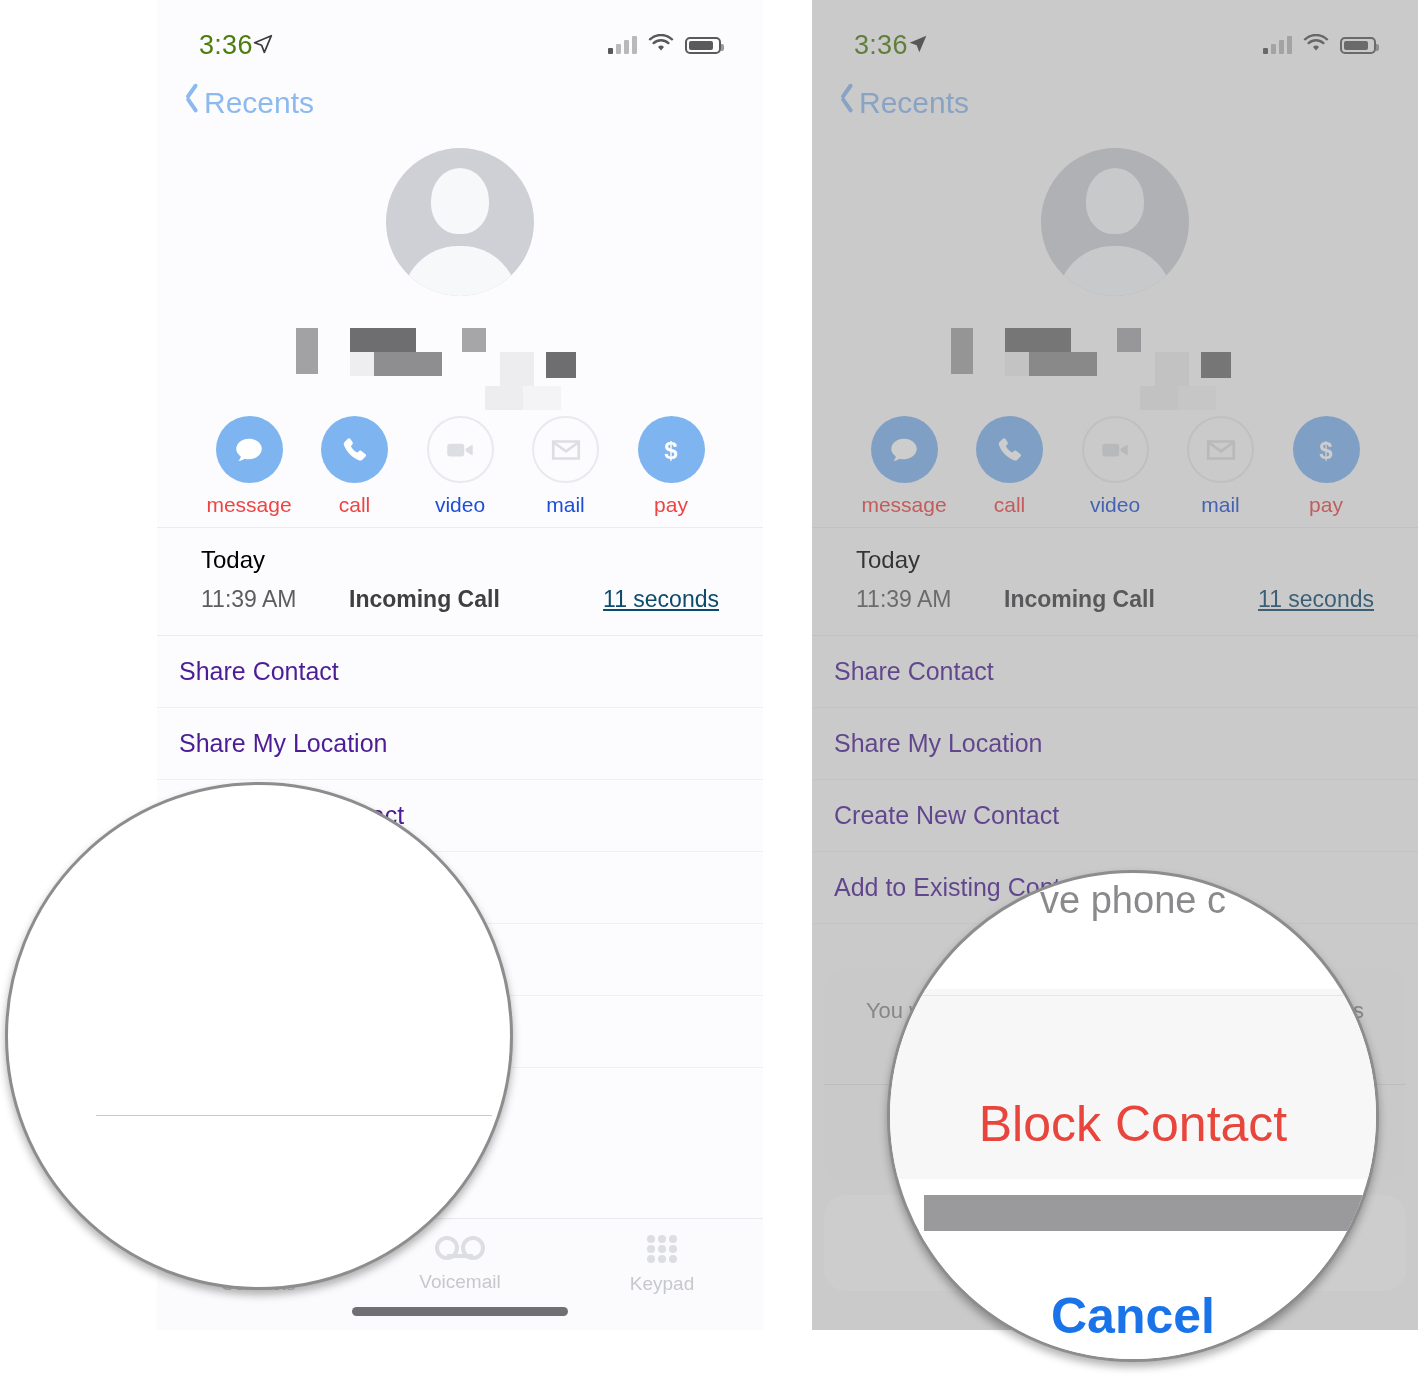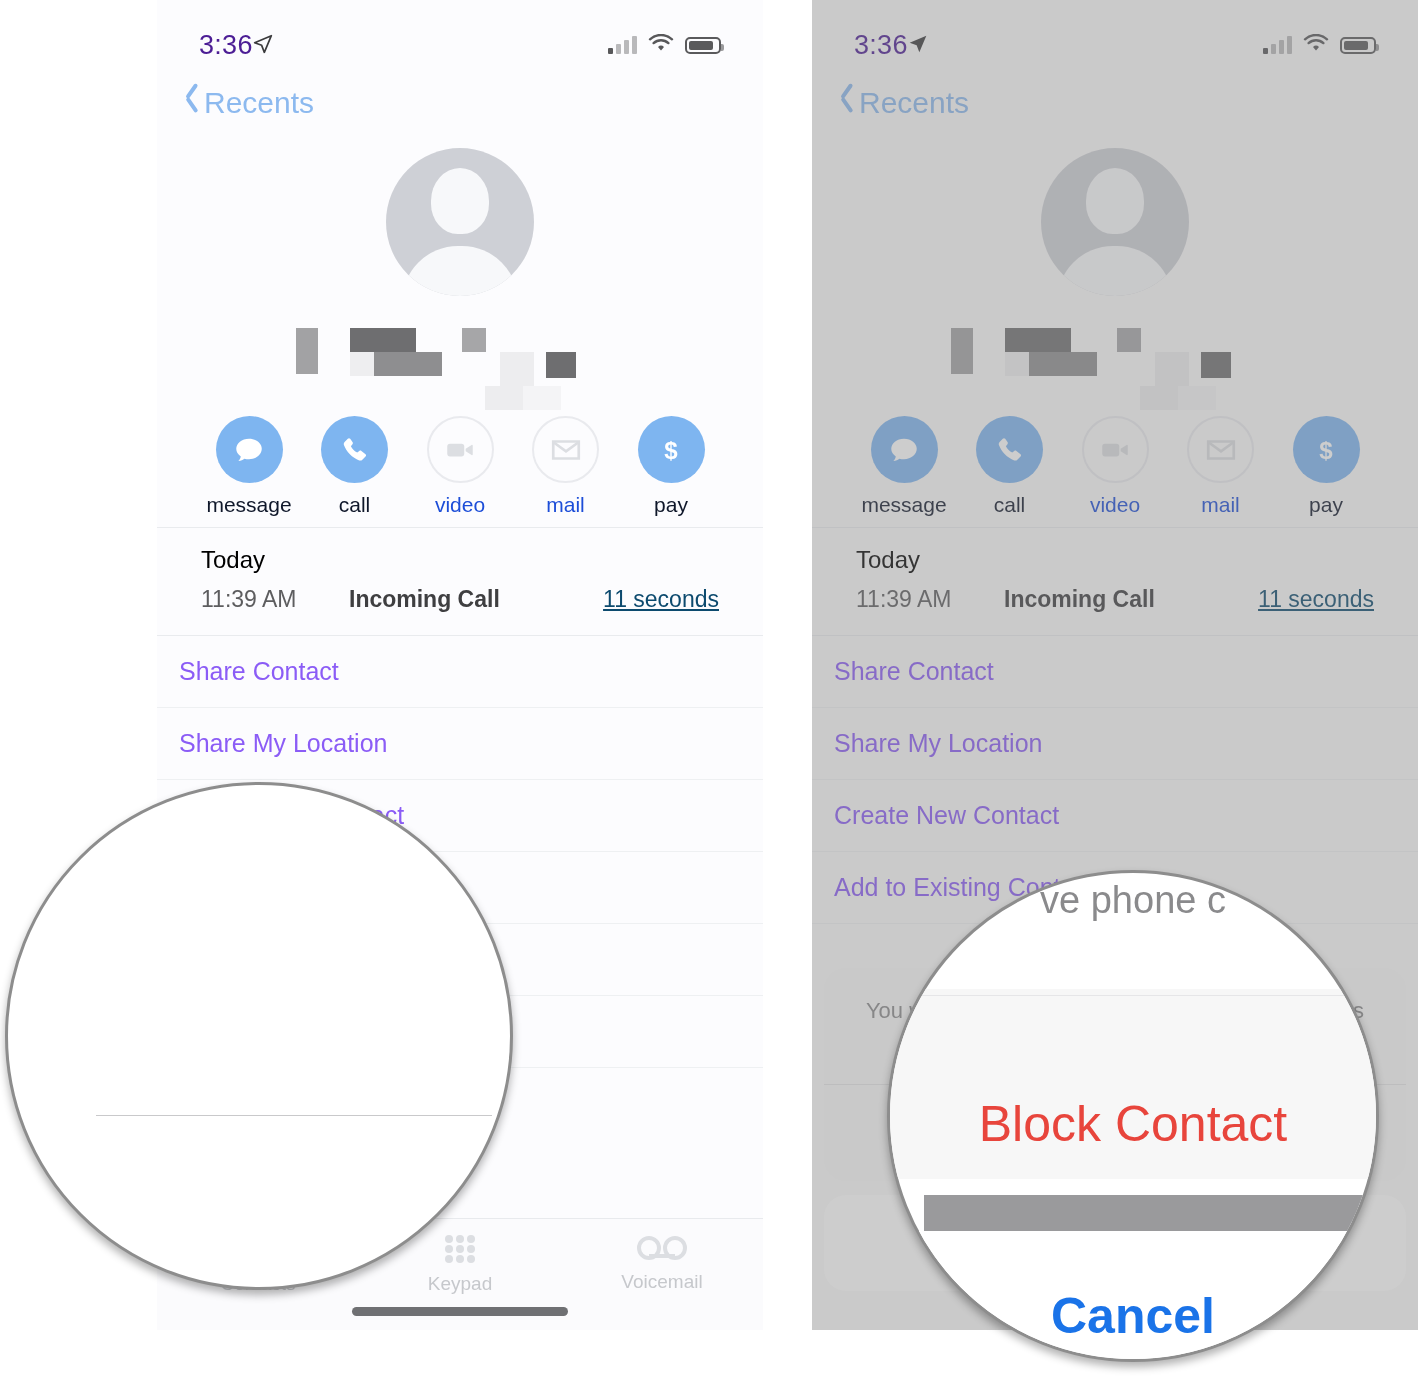--- a/index.html
+++ b/index.html
@@ -21,21 +21,21 @@
   .dimmer {
     position: absolute; inset: 0; background: rgba(130,130,130,0.40);
     pointer-events: none; z-index: 40;
   }
 
   
   .statusbar {
     position: relative; height: 74px; display: flex; align-items: center;
     justify-content: space-between; padding: 16px 42px 0 42px;
   }
-  .clock { font-size: 27px; color: #4c1d95; letter-spacing: .3px; display:flex; align-items:center; gap:0; }
+  .clock { font-size: 27px; color: #4d7c0f; letter-spacing: .3px; display:flex; align-items:center; gap:0; }
   .loc-arrow { display:inline-block; }
   .status-right { display: flex; align-items: center; gap: 11px; }
   .bars { display: flex; align-items: flex-end; gap: 3px; height: 18px; }
   .bars i { display:block; width: 5px; background: #58585a; border-radius:1px; }
   .bars i:nth-child(1){ height:6px; }
   .bars i:nth-child(2){ height:10px; background:#b9b9bb; }
   .bars i:nth-child(3){ height:14px; background:#b9b9bb; }
   .bars i:nth-child(4){ height:18px; background:#b9b9bb; }
   .battery { width: 36px; height: 17px; border: 2px solid #5a5a5c; border-radius: 5px; position: relative; padding:2px; }
   .battery::after{ content:""; position:absolute; right:-5px; top:5px; width:3px; height:7px; background:#9a9a9c; border-radius:0 2px 2px 0;}
@@ -68,36 +68,36 @@
 
   
   .actions { display:flex; justify-content: space-between; padding: 18px 44px 10px 44px; }
   .act { width: 96px; text-align:center; }
   .act .circ {
     width: 67px; height: 67px; border-radius: 50%; margin: 0 auto 10px auto;
     display:flex; align-items:center; justify-content:center;
   }
   .act .circ.on  { background: #7eb5f0; }
   .act .circ.off { background: transparent; border: 2px solid #e9eaee; }
-  .act .lbl { font-size: 21px; color: #0f172a; }
+  .act .lbl { font-size: 21px; color: #ef4444; }
   .act.dis .lbl { color: #1d4ed8; }
   .ico { fill: #ffffff; }
   .ico.gray { fill: #dcdee2; }
   .log { padding: 18px 44px 22px 44px; border-top: 1px solid #e9ebee; }
   .log .today { font-size: 24px; color: #000000; margin-bottom: 12px; }
   .log .row { display:flex; align-items:center; font-size: 23px; color:#5d5d5f; }
   .log .row .t { width: 148px; }
   .log .row .k { font-weight: bold; color:#3f3f41; }
   .log .row .d { margin-left: auto; color:#0c4a6e;text-decoration:underline; }
 
   
   .list { border-top: 1px solid #e9ebee; }
   .row-item {
     height: 72px; display:flex; align-items:center;
-    padding: 0 0 0 22px; font-size: 25px; color:#8b5cf6;
+    padding: 0 0 0 22px; font-size: 25px; color:#4c1d95;
     border-bottom: 1px solid #eef0f2; margin-left: 0;
   }
   .row-item.blank { color: transparent; }
 
   
   .tabbar {
     position:absolute; bottom: 0; left:0; right:0; height: 112px;
     border-top: 1px solid #e8eaed; background:#fbfbfd;
     display:flex; align-items:flex-start; padding-top: 14px;
   }
@@ -290,45 +290,45 @@
 
     <div class="tabbar">
       <div class="tab">
         <svg width="40" height="32" viewBox="0 0 40 32">
             <circle cx="14" cy="9" r="6" fill="#dcdee2"></circle>
             <circle cx="26" cy="8" r="7" fill="#dcdee2"></circle>
             <path d="M2 28c0-6.2 5.4-10 12-10s12 3.8 12 10z" fill="#dcdee2"></path>
             <path d="M14 28c0-6.8 5.4-11 12-11s12 4.2 12 11z" fill="#dcdee2"></path>
           </svg>
         <div class="tlbl">Contacts</div>
+      </div>
+      <div class="tab">
+        <svg width="52" height="30" viewBox="0 0 52 30">
+            <circle cx="13" cy="15" r="10" fill="none" stroke="#dcdee2" stroke-width="4"></circle>
+            <circle cx="39" cy="15" r="10" fill="none" stroke="#dcdee2" stroke-width="4"></circle>
+            <rect x="13" y="21" width="26" height="4" fill="#dcdee2"></rect>
+          </svg>
+        <div class="tlbl">Voicemail</div>
       </div>
       <div class="tab">
         <svg width="38" height="32" viewBox="0 0 38 32">
           <g fill="#dcdee2">
             <circle cx="8" cy="6" r="4"></circle>
               <circle cx="19" cy="6" r="4"></circle>
               <circle cx="30" cy="6" r="4"></circle>
             <circle cx="8" cy="16" r="4"></circle>
               <circle cx="19" cy="16" r="4"></circle>
               <circle cx="30" cy="16" r="4"></circle>
             <circle cx="8" cy="26" r="4"></circle>
               <circle cx="19" cy="26" r="4"></circle>
               <circle cx="30" cy="26" r="4"></circle>
           </g>
         </svg>
         <div class="tlbl">Keypad</div>
       </div>
-      <div class="tab">
-        <svg width="52" height="30" viewBox="0 0 52 30">
-            <circle cx="13" cy="15" r="10" fill="none" stroke="#dcdee2" stroke-width="4"></circle>
-            <circle cx="39" cy="15" r="10" fill="none" stroke="#dcdee2" stroke-width="4"></circle>
-            <rect x="13" y="21" width="26" height="4" fill="#dcdee2"></rect>
-          </svg>
-        <div class="tlbl">Voicemail</div>
-      </div>
       <div class="homebar"></div>
     </div>
   </div>
 
   <div class="phone right">
 
     <div class="statusbar">
       <div class="clock">
         <span>3:36</span>
         <span class="loc-arrow">

